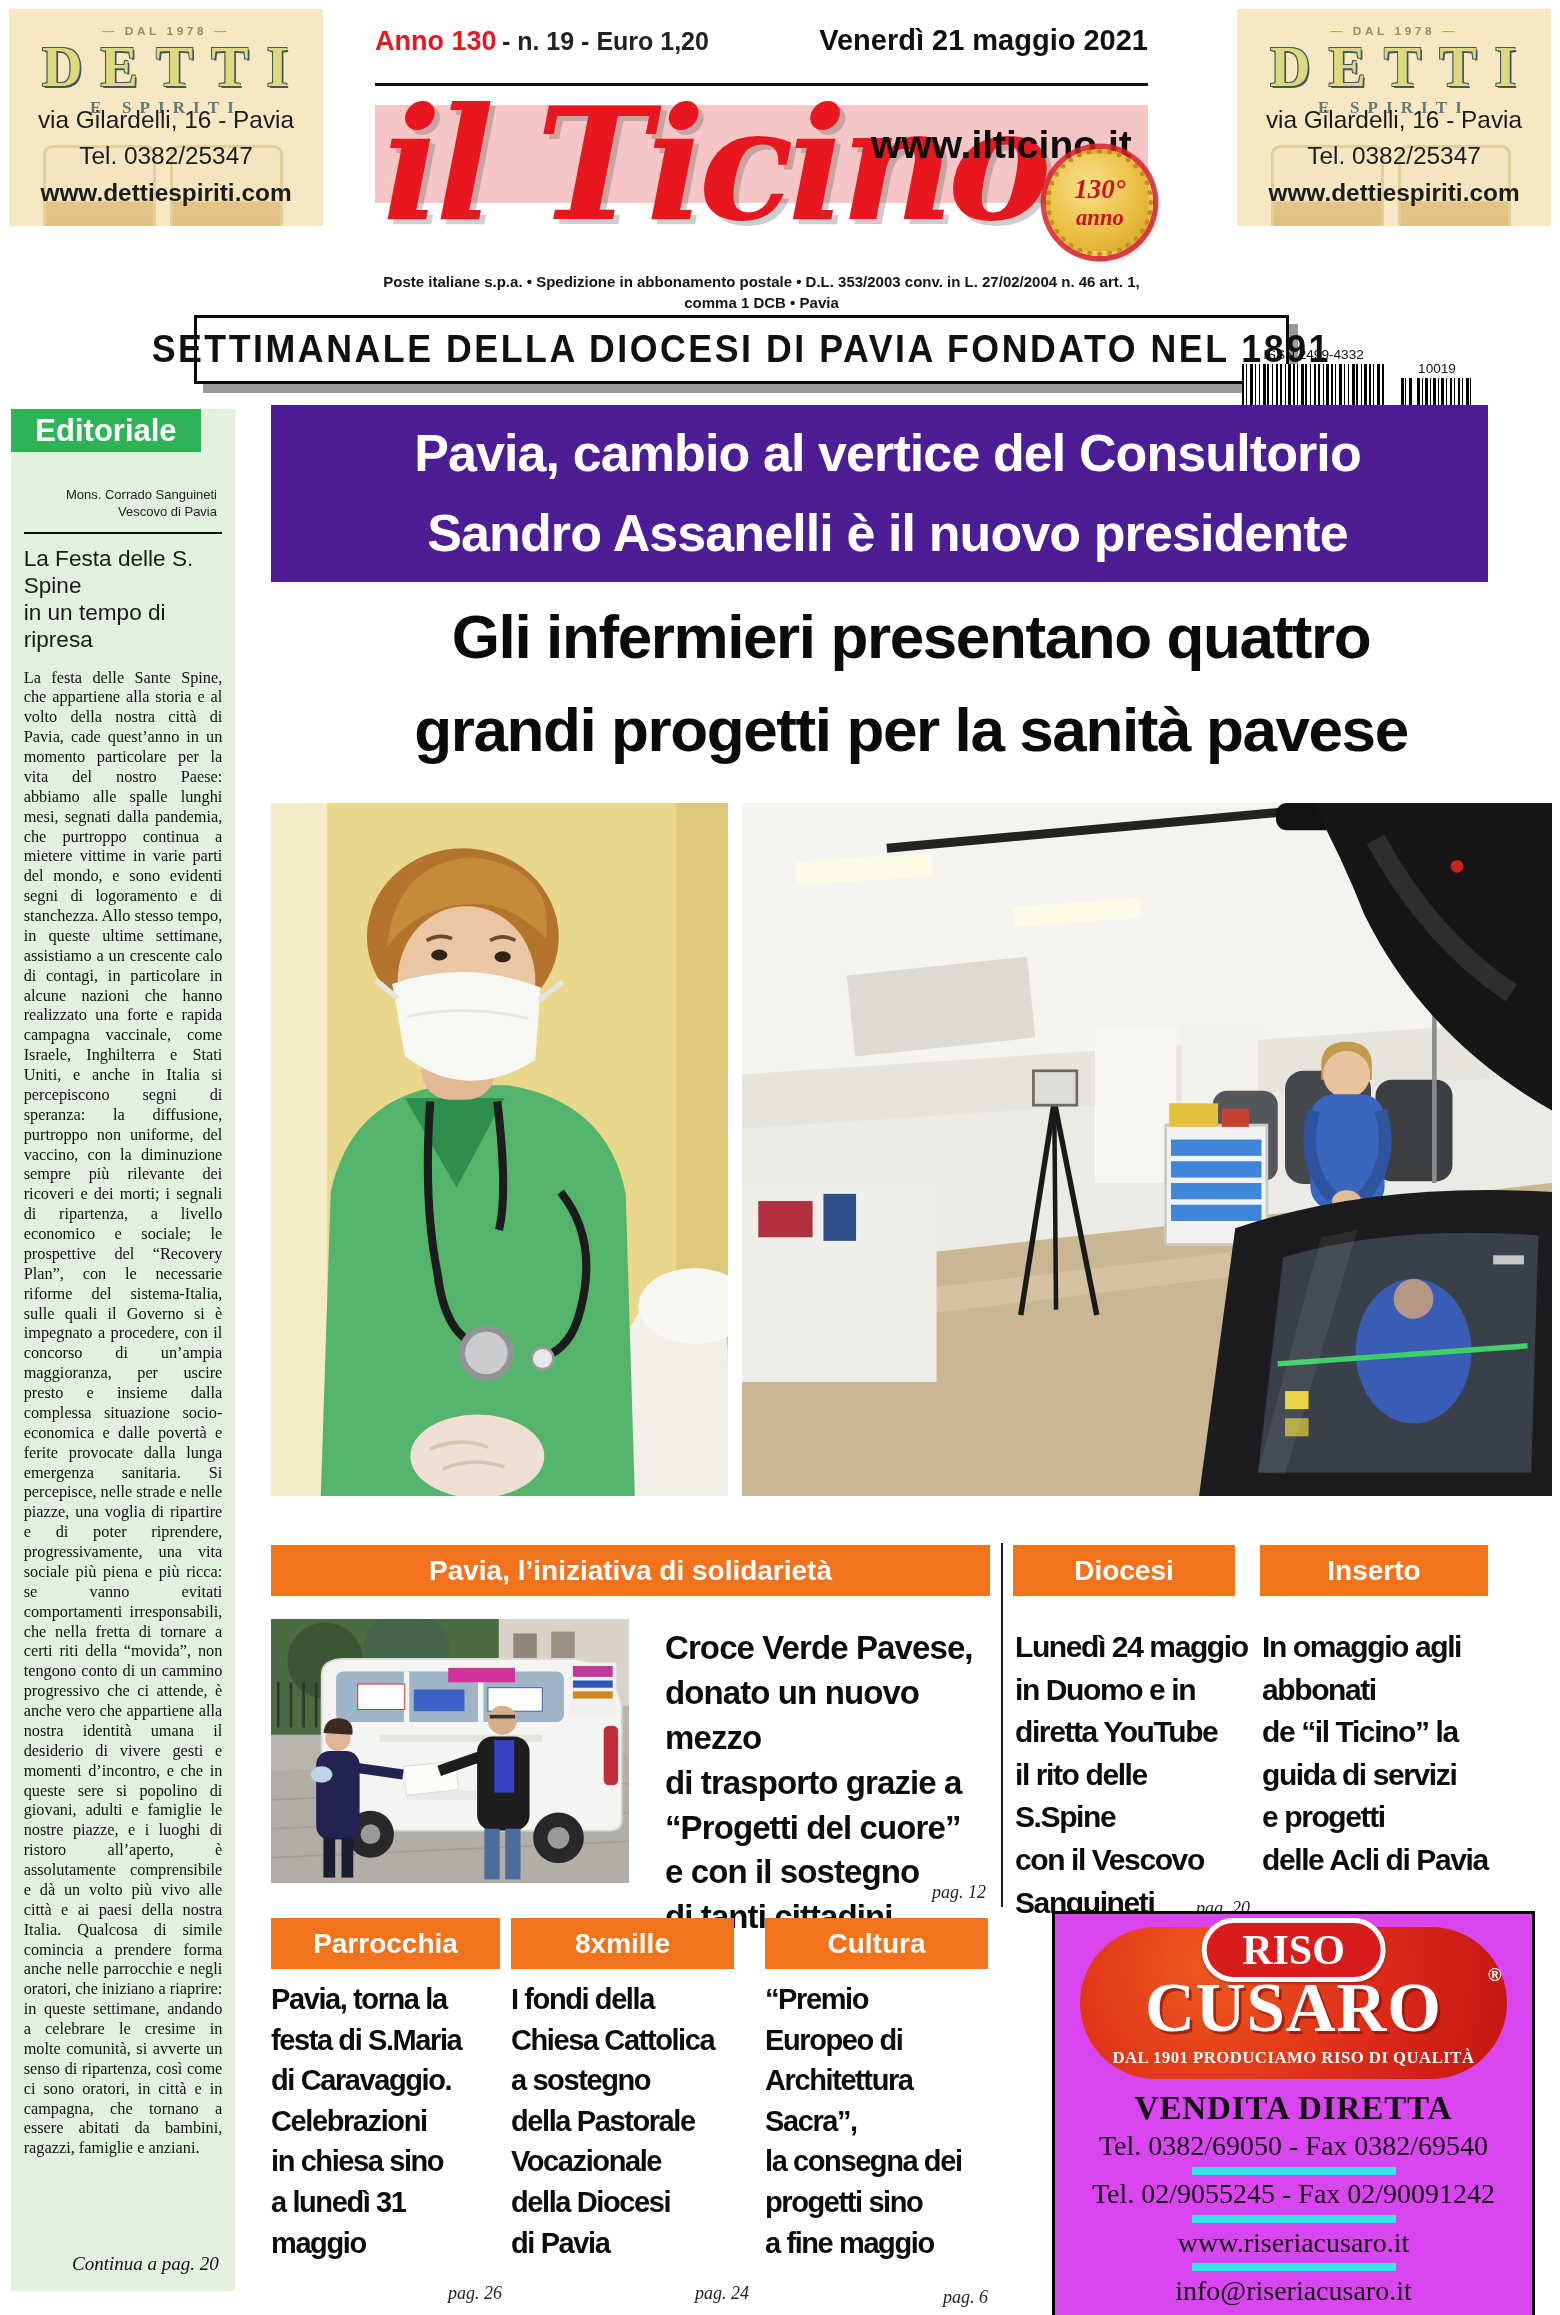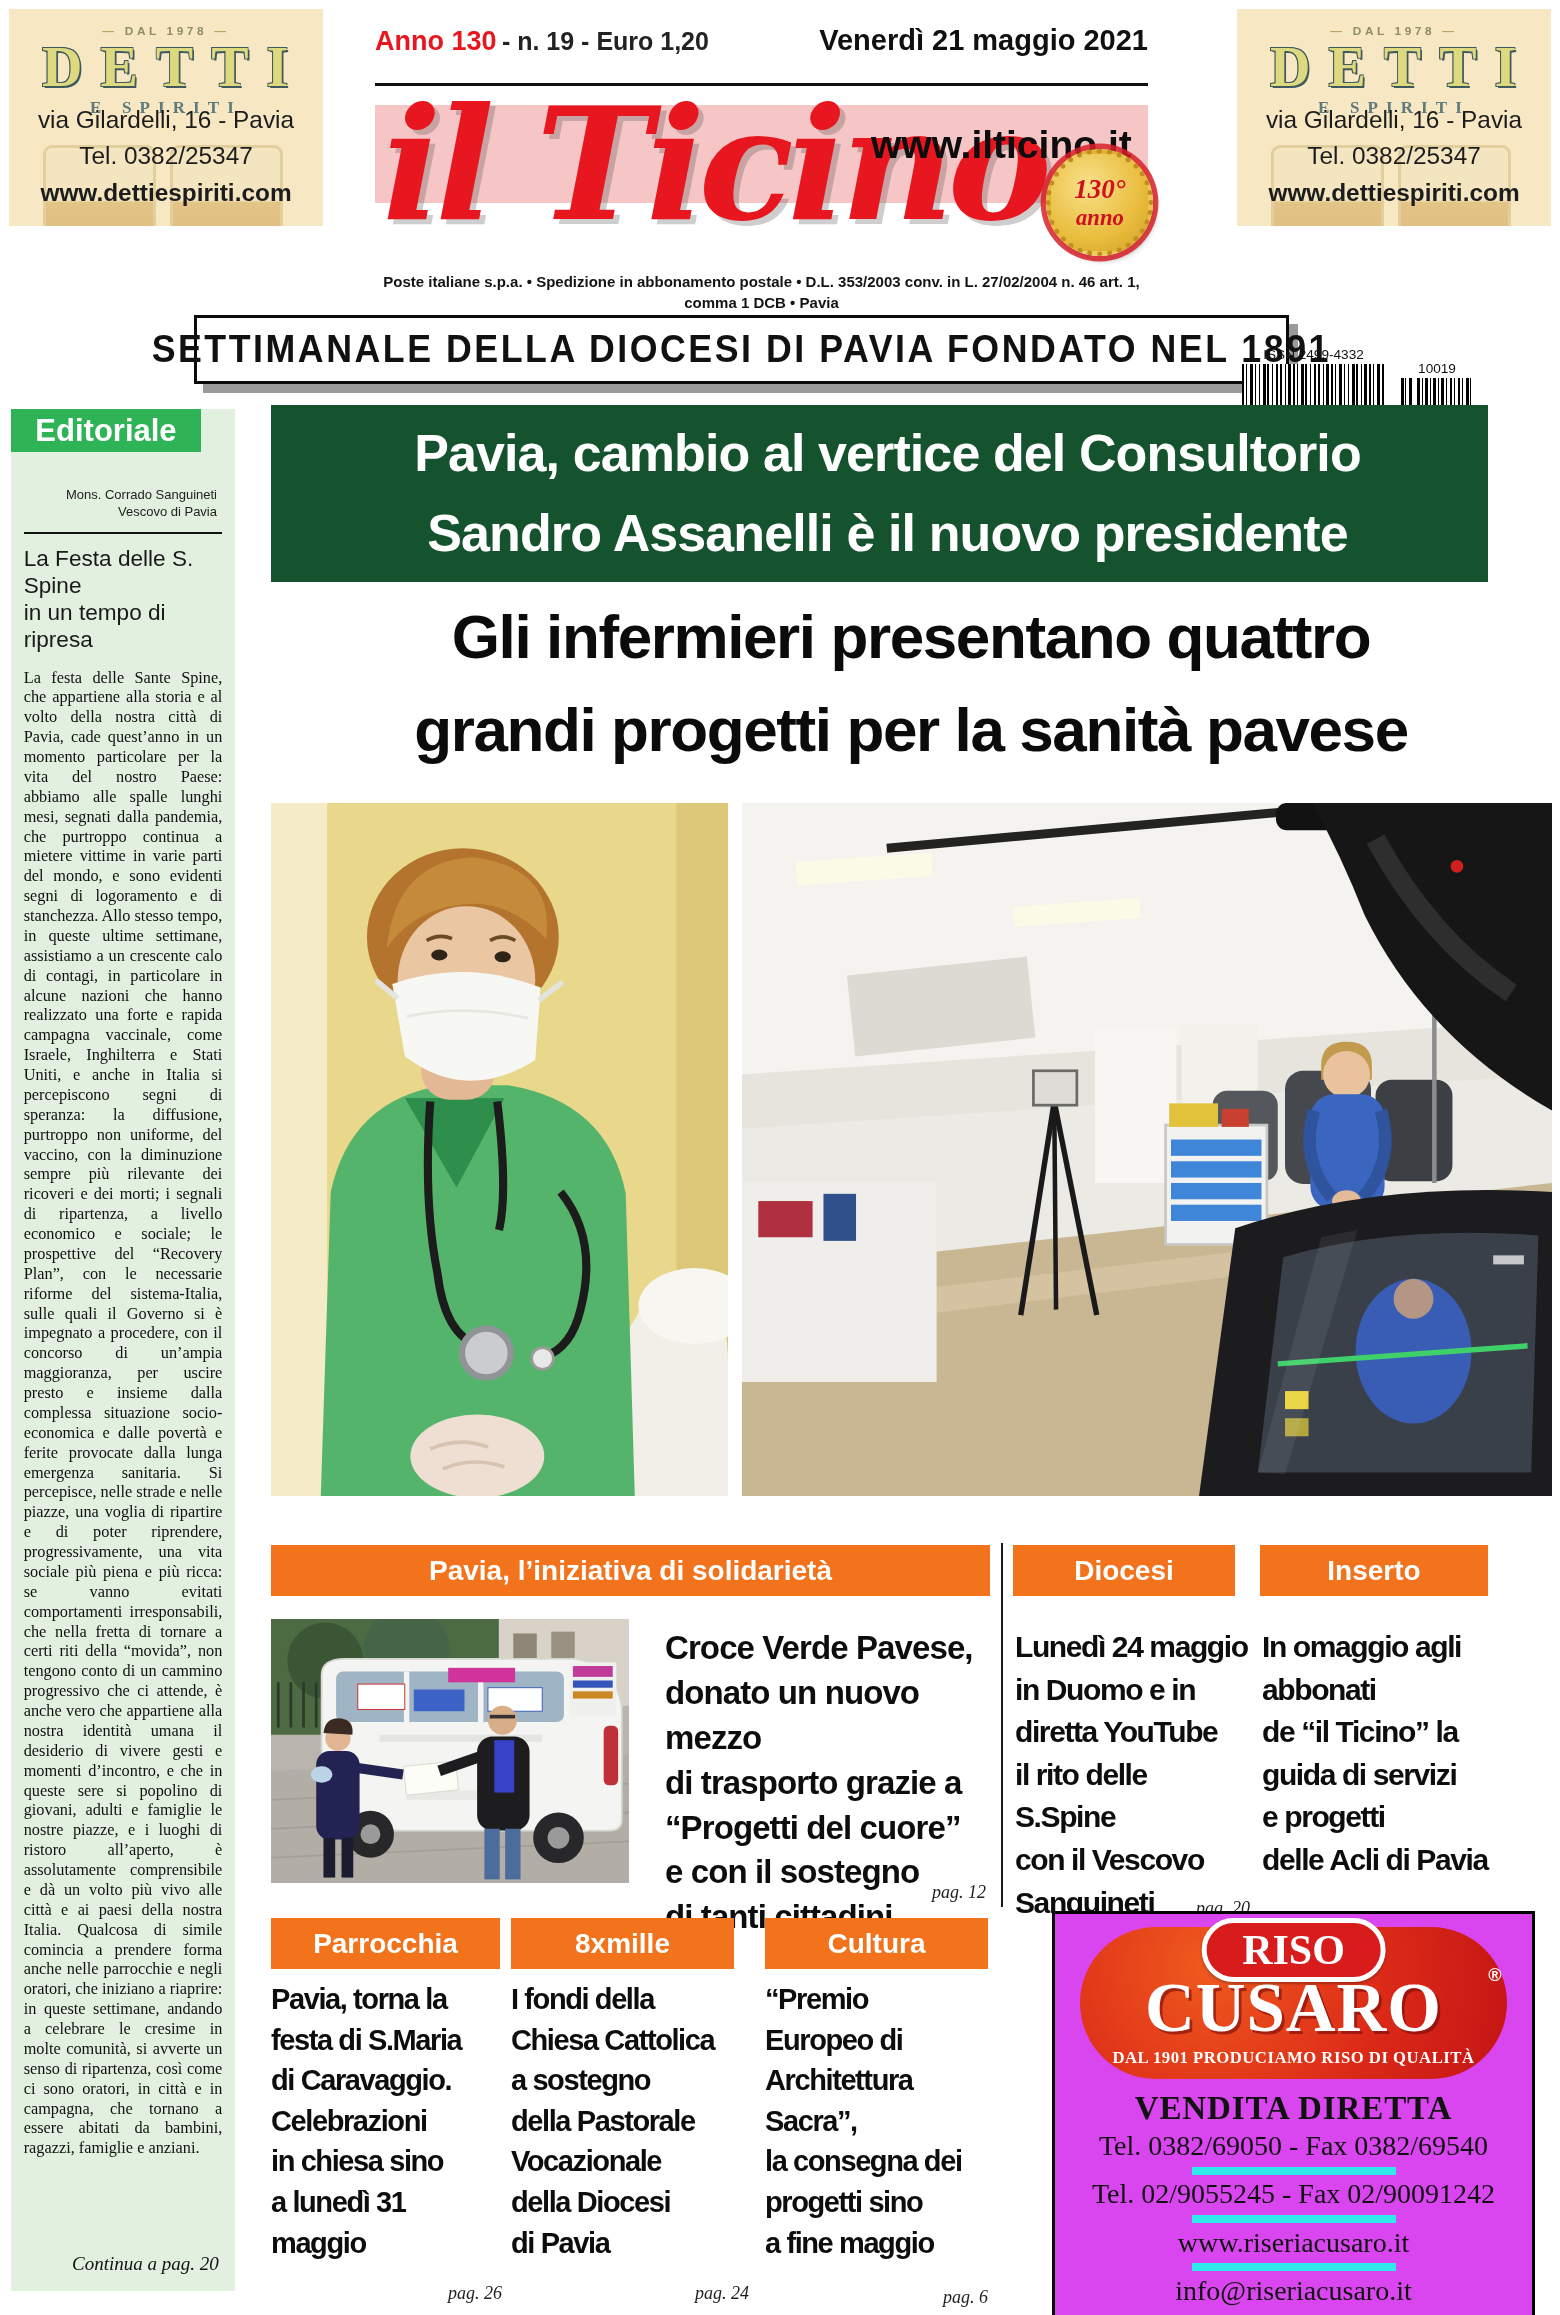--- a/index.html
+++ b/index.html
@@ -84,21 +84,21 @@
   .edit-rule { border-top:2.7px solid #111; margin:11px 12.7px 9px; }
   .edit-title { padding:1.8px 12.7px 0; font-size:22.6px; line-height:1.2; color:#1a1a1a; }
   .edit-body {
     margin:14.5px 12.7px 0; font-family:"Liberation Serif", serif; font-size:16.3px; line-height:1.22;
     text-align:justify; color:#101010; height:1619px; overflow:hidden;
   }
   .edit-continua { position:absolute; right:16.3px; bottom:16.3px; font-family:"Liberation Serif", serif; font-style:italic; font-size:19px; }
 
   
   .kicker {
-    position:absolute; left:271px; top:405px; width:1217px; height:177px; background:#14532d;
+    position:absolute; left:271px; top:405px; width:1217px; height:177px; background:#4c1d95;
     color:#fff; display:flex; align-items:center; justify-content:center; text-align:center;
     font-weight:bold; font-size:52px; line-height:1.52; letter-spacing:-0.9px;padding-left:16px;
   }
   .headline {
     position:absolute; left:271px; top:590px; width:1280px; text-align:center;
     font-weight:bold; font-size:62px; line-height:1.5; letter-spacing:-1.4px; color:#0b0b0b;
   }
   .photo { position:absolute; overflow:hidden; background:#ddd; }
   .photo svg { display:block; width:100%; height:100%; }
   .photo-left  { left:271px; top:803px; width:457px; height:693px; }

